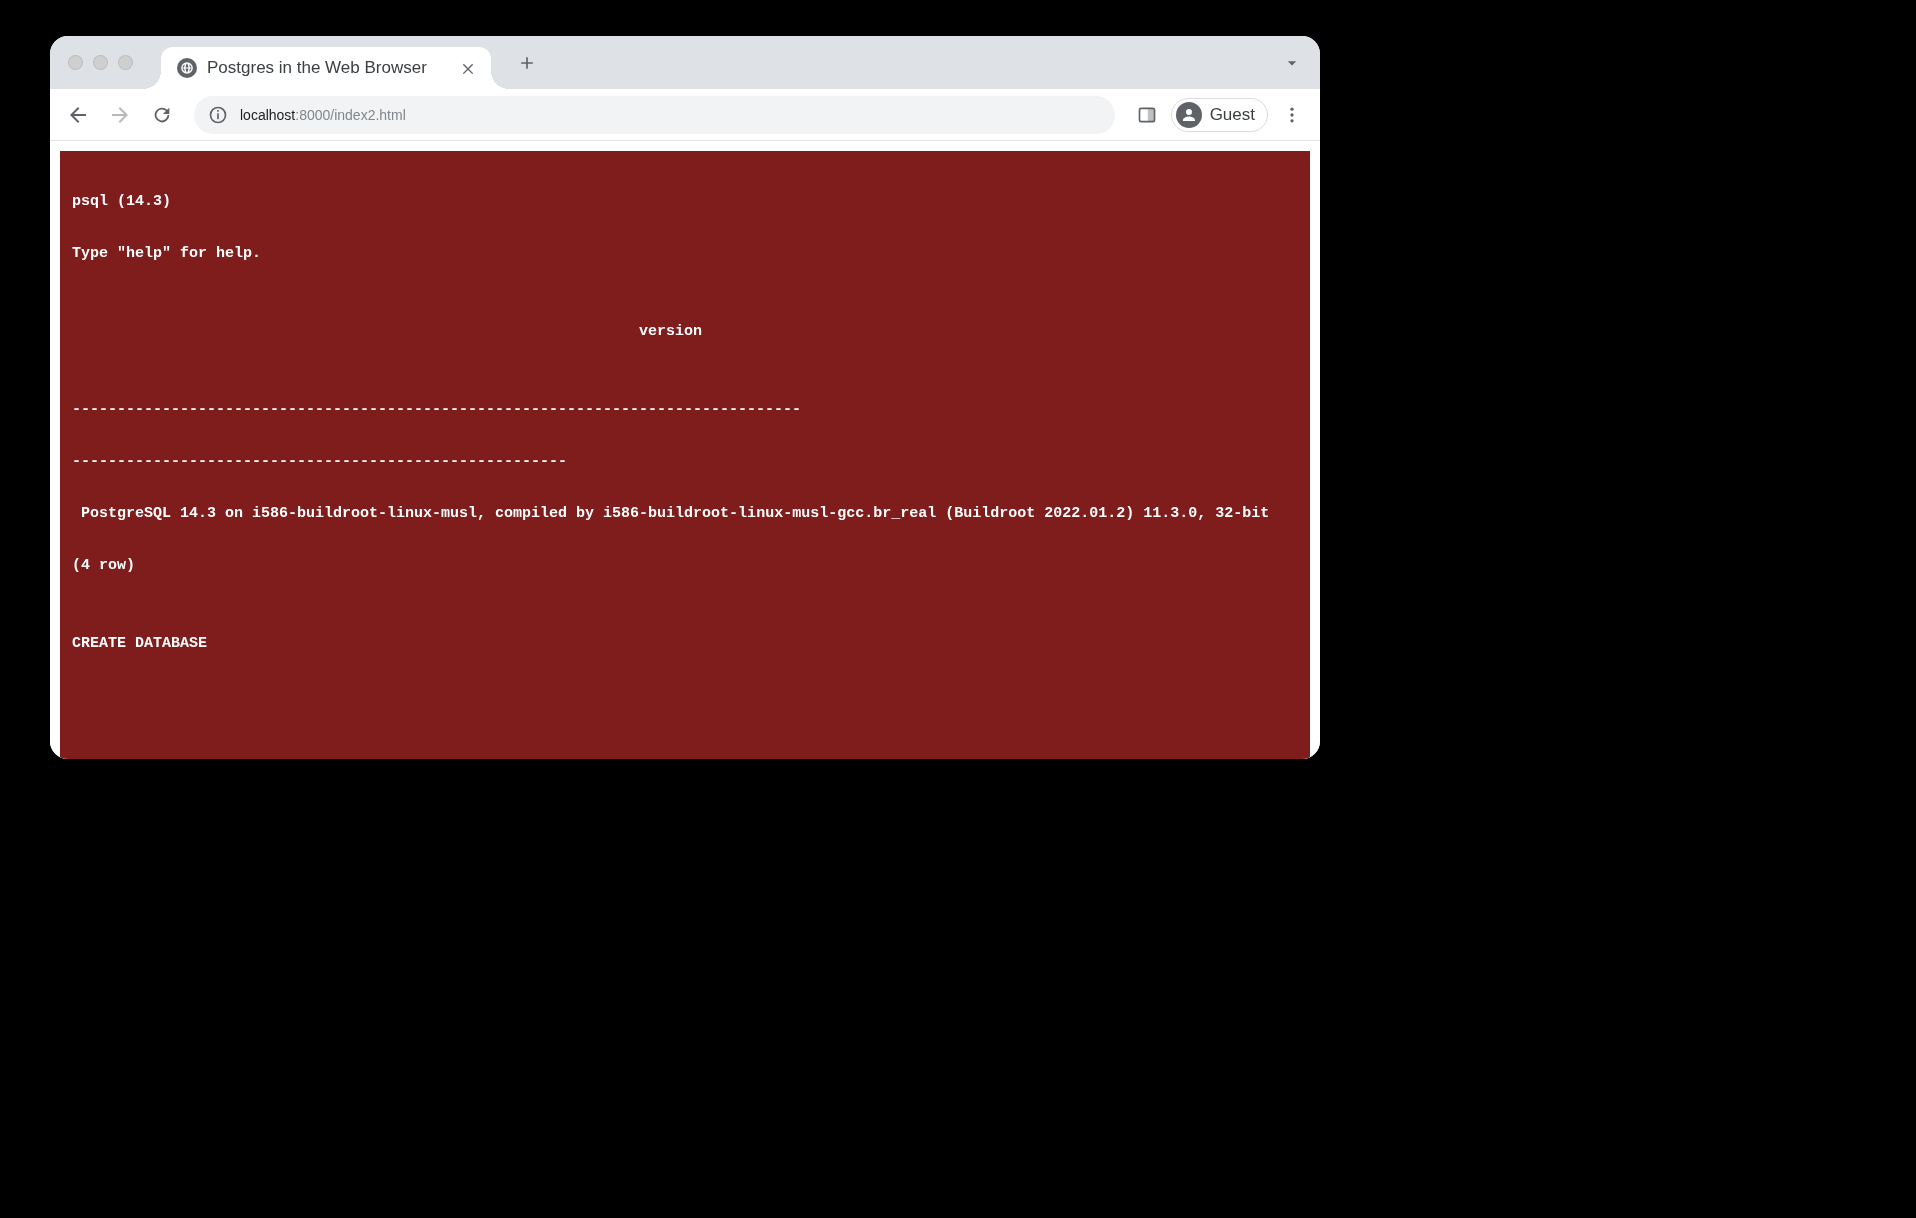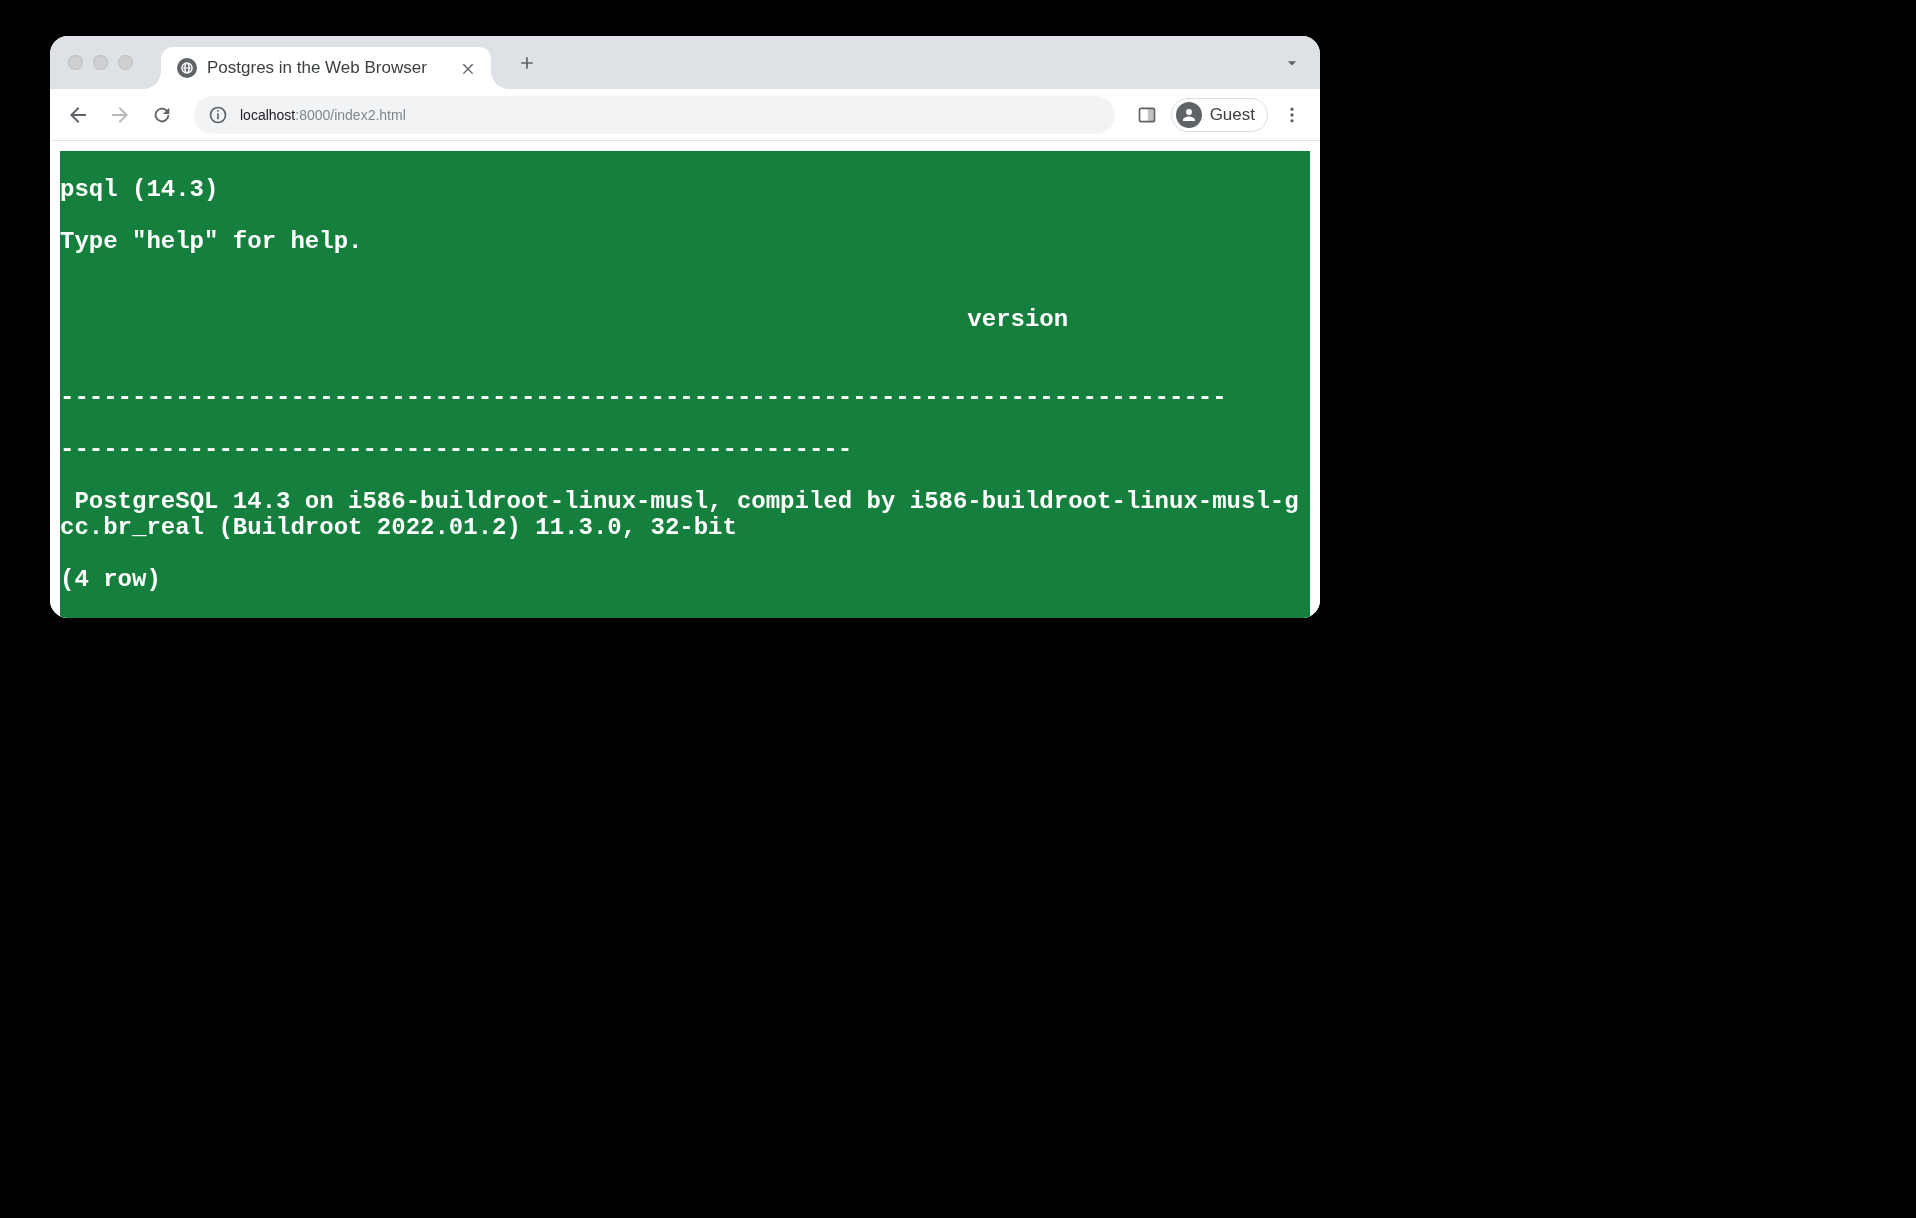--- a/index.html
+++ b/index.html
@@ -3,21 +3,21 @@
 <meta charset="utf-8">
 <style>
   * { margin: 0; padding: 0; box-sizing: border-box; }
   html, body { width: 1916px; height: 1218px; background: #000; font-family: -apple-system, BlinkMacSystemFont, "Segoe UI", sans-serif; }
   .stage { width: 1916px; height: 1218px; background: #000; display: flex; align-items: flex-start; justify-content: flex-start; }
   .browser-window {
     position: absolute;
     left: 50px;
     top: 36px;
     width: 1270px;
-    height: 582px;
+    height: 723px;
     background: #fff;
     border-radius: 18px;
     box-shadow: 0 30px 60px rgba(0,0,0,0.5);
     overflow: hidden;
     display: flex;
     flex-direction: column;
   }
   
   .tabstrip {
     height: 53px;
@@ -99,27 +99,27 @@
   
   .content-area {
     flex: 1;
     background: #fff;
     padding: 10px 10px 0 10px;
     overflow: hidden;
   }
   .terminal {
     width: 100%;
     height: 616px;
-    background: #15803d;
+    background: #7f1d1d;
     color: #fff;
     font-family: "Menlo", "Consolas", "Courier New", monospace;
     font-weight: 700;
-    font-size: 24px;
+    font-size: 15px;
     line-height: 26px;
-    padding: 0;
+    padding: 12px;
     white-space: pre;
     overflow: hidden;
     position: relative;
   }
   .terminal .line { white-space: pre-wrap; word-break: break-all; }
   .terminal .center-col { text-align: left; font-family: Liberation Mono, monospace; }
   svg { display:block; }
 </style>
 </head>
 <body>

